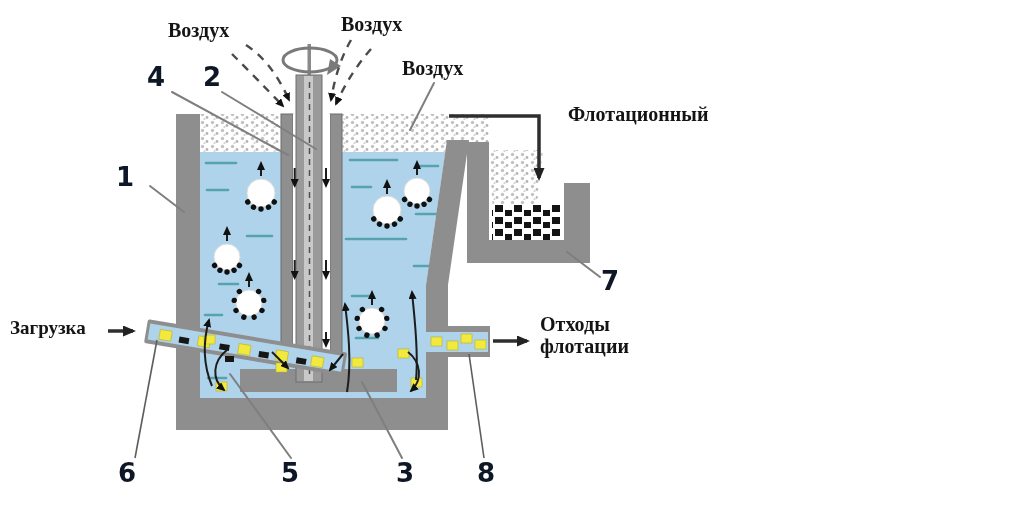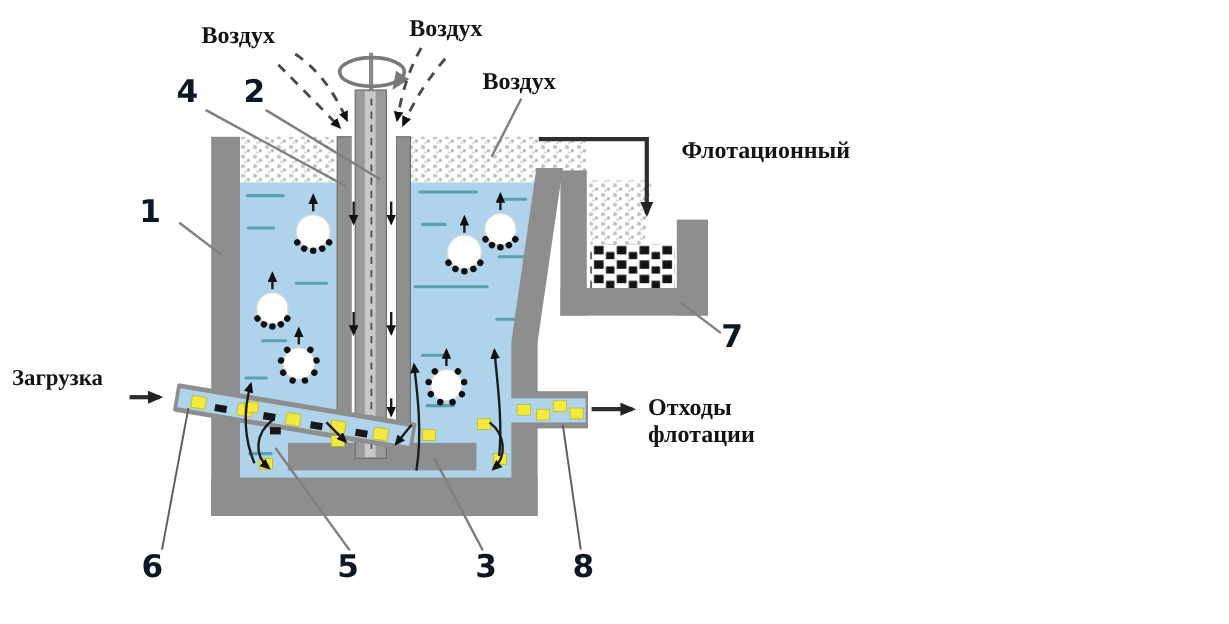--- a/index.html
+++ b/index.html
@@ -262,26 +262,26 @@
       <line class="leader" x1="362" y1="382" x2="402" y2="458"></line>
       <line class="leader-thin" x1="469" y1="354" x2="484" y2="458"></line>
       <line class="leader" x1="567" y1="252" x2="600" y2="277"></line>
       <line class="leader" x1="434" y1="83" x2="410" y2="130"></line>
     </g>
   </svg>
 
   <div class="lbl" style="left:168px;top:19px;">Воздух</div>
   <div class="lbl" style="left:341px;top:13px;">Воздух</div>
   <div class="lbl" style="left:402px;top:57px;">Воздух</div>
-  <div class="lbl small" style="left:10px;top:306px;">Загрузка</div>
-  <div class="lbl" style="left:540px;top:313px;margin-top:16px;">
+  <div class="lbl small" style="left:10px;top:318px;">Загрузка</div>
+  <div class="lbl" style="left:540px;top:313px;">
     <div>Отходы</div>
     <div>флотации</div>
   </div>
-  <div class="lbl" style="left:568px;top:115px;text-align:center;">
+  <div class="lbl" style="left:568px;top:103px;text-align:center;">
     <div>Флотационный</div>
   </div>
 
   <div class="num" style="left:116px;top:164px;">1</div>
   <div class="num" style="left:147px;top:64px;">4</div>
   <div class="num" style="left:203px;top:64px;">2</div>
   <div class="num" style="left:118px;top:460px;">6</div>
   <div class="num" style="left:281px;top:460px;">5</div>
   <div class="num" style="left:396px;top:460px;">3</div>
   <div class="num" style="left:477px;top:460px;">8</div>

